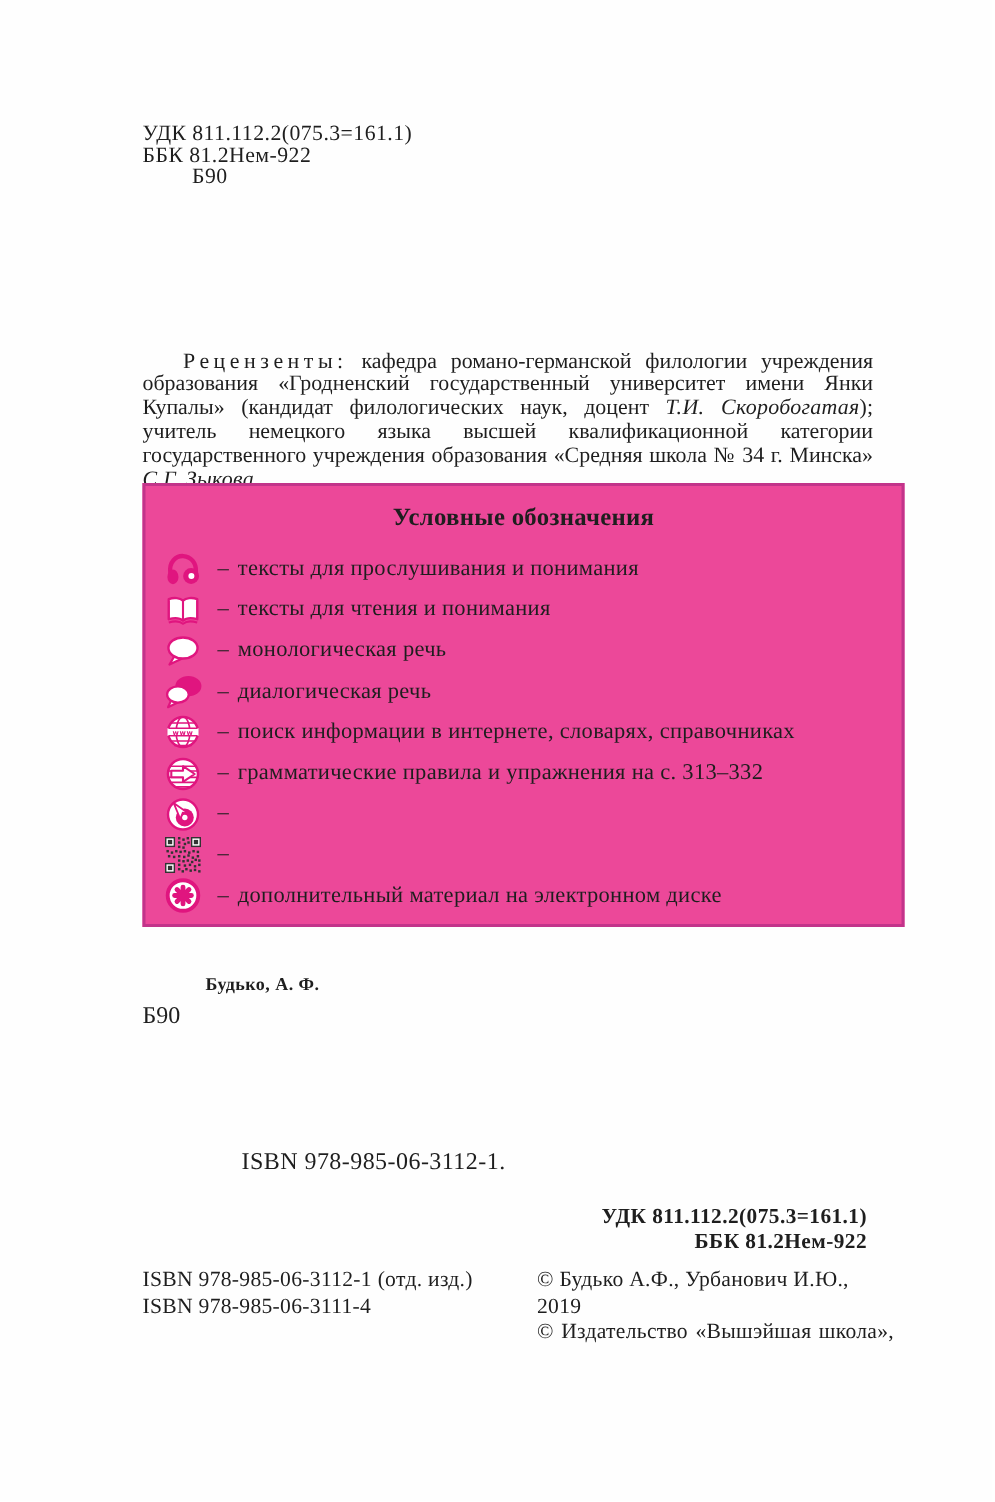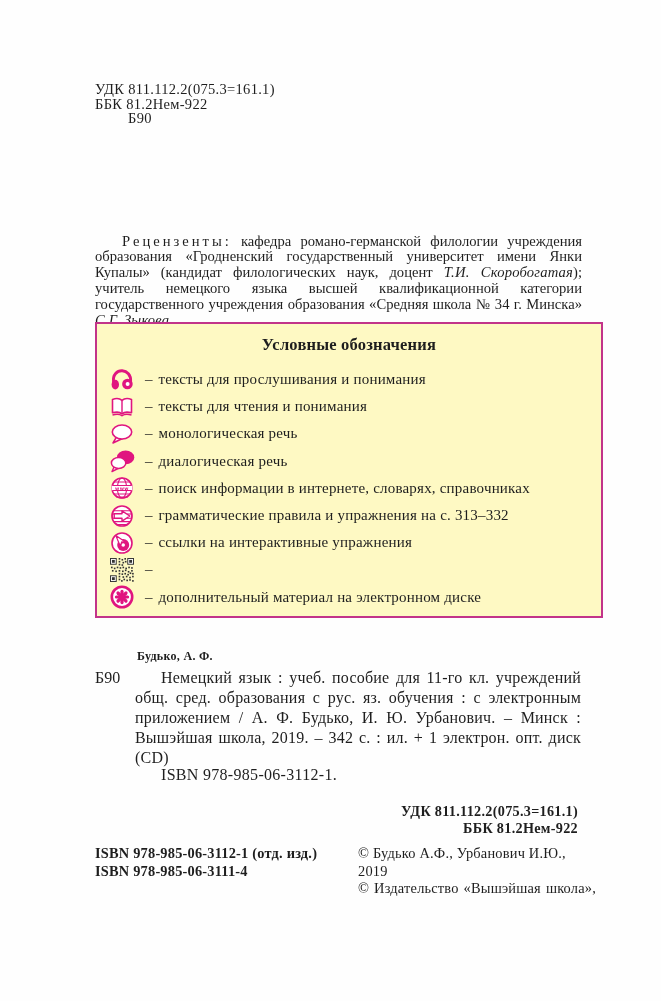--- a/index.html
+++ b/index.html
@@ -19,42 +19,42 @@
   .top-codes .author-sign{margin-left:33px;}
 
   
   .reviewers{left:95px;top:219px;width:487px;font-size:14.6px;line-height:15.8px;
     text-align:justify;text-indent:27px;}
   .reviewers .spaced{letter-spacing:3px;}
   .reviewers i{letter-spacing:.2px;}
 
   
   .legend-box{left:95px;top:322px;width:504px;height:292px;
-    border:2px solid #c2348a;background:#fef9c3;}
+    border:2px solid #c2348a;background:#ec4899;}
   .legend-title{margin-top:11px;text-align:center;font-weight:bold;font-size:16.5px;letter-spacing:.2px;}
   .legend-items{margin-top:11px;padding-left:11px;}
   .legend-row{display:flex;align-items:center;height:27.2px;}
   .legend-icon{width:28px;height:26px;flex:0 0 28px;display:flex;align-items:center;justify-content:center;}
   .legend-icon svg{display:block;}
   .legend-dash{margin-left:9px;margin-right:6px;font-size:15px;}
   .legend-label{font-size:15px;letter-spacing:.2px;white-space:nowrap;}
 
   
   .card-author{left:137px;top:649px;font-size:12px;font-weight:bold;letter-spacing:.3px;}
   .card-code{left:95px;top:669px;font-size:16px;}
   .card-desc{left:135px;top:668px;width:446px;font-size:16px;line-height:20px;
     text-align:justify;text-indent:26px;letter-spacing:.2px;}
   .card-isbn{left:161px;top:766px;font-size:16px;letter-spacing:.3px;}
 
   
   .bottom-codes{right:83px;top:803px;text-align:right;font-weight:bold;
     font-size:14.2px;line-height:17px;letter-spacing:.3px;}
 
   
-  .footer-isbns{left:95px;top:845px;font-weight:bold;font-size:14.4px;line-height:17.6px;letter-spacing:.2px;}
+  .footer-isbns{left:95px;top:845px;font-weight:normal;font-size:14.4px;line-height:17.6px;letter-spacing:.2px;}
   .footer-copy{left:358px;top:845px;width:238px;font-size:14.4px;line-height:17.6px;letter-spacing:.2px;}
   .footer-copy .just{text-align:justify;text-align-last:justify;}
   .footer-copy .cont{padding-left:19px;}
 </style>
 </head>
 <body>
 
 <div class="page">
 
   <div class="abs top-codes">
@@ -148,21 +148,20 @@
       <div class="legend-row">
         <span class="legend-icon">
           <svg width="26" height="26" viewBox="0 0 26 26">
             <circle cx="13" cy="13" r="10" fill="#fff" stroke="#e0157f" stroke-width="1.6"></circle>
             <circle cx="14.2" cy="15" r="6" fill="#e0157f"></circle>
             <circle cx="14.2" cy="15" r="1.8" fill="#fff"></circle>
             <path d="M6.8 5.4 L11.2 16 L12.8 11.8 L17.2 12.6 Z" fill="#fff" stroke="#e0157f" stroke-width="1.2" stroke-linejoin="round"></path>
           </svg>
         </span>
         <span class="legend-dash">–</span>
-        <span class="legend-label">ссылки на интерактивные упражнения</span>
       </div>
 
       <div class="legend-row">
         <span class="legend-icon">
           <svg width="24" height="24" viewBox="0 0 25 25" fill="#333">
             <rect x="0" y="0" width="7" height="7"></rect>
               <rect x="1" y="1" width="5" height="5" fill="#fff"></rect>
               <rect x="2" y="2" width="3" height="3"></rect>
             <rect x="18" y="0" width="7" height="7"></rect>
               <rect x="19" y="1" width="5" height="5" fill="#fff"></rect>
@@ -229,21 +228,20 @@
         </span>
         <span class="legend-dash">–</span>
         <span class="legend-label">дополнительный материал на электронном диске</span>
       </div>
 
     </div>
   </div>
 
   <div class="abs card-author">Будько, А. Ф.</div>
   <div class="abs card-code">Б90</div>
-  <p class="abs card-desc" style="margin:0;">Немецкий язык : учеб. пособие для 11-го кл. учреждений общ. сред. образования с рус. яз. обучения : с электронным приложением / А. Ф. Будько, И. Ю. Урбанович. – Минск : Вышэйшая школа, 2019. – 342 с. : ил. + 1 электрон. опт. диск (CD)</p>
   <div class="abs card-isbn">ISBN 978-985-06-3112-1.</div>
 
   <div class="abs bottom-codes">
     <div>УДК 811.112.2(075.3=161.1)</div>
     <div>ББК 81.2Нем-922</div>
   </div>
 
   <div class="abs footer-isbns">
     <div>ISBN 978-985-06-3112-1 (отд. изд.)</div>
     <div>ISBN 978-985-06-3111-4</div>

